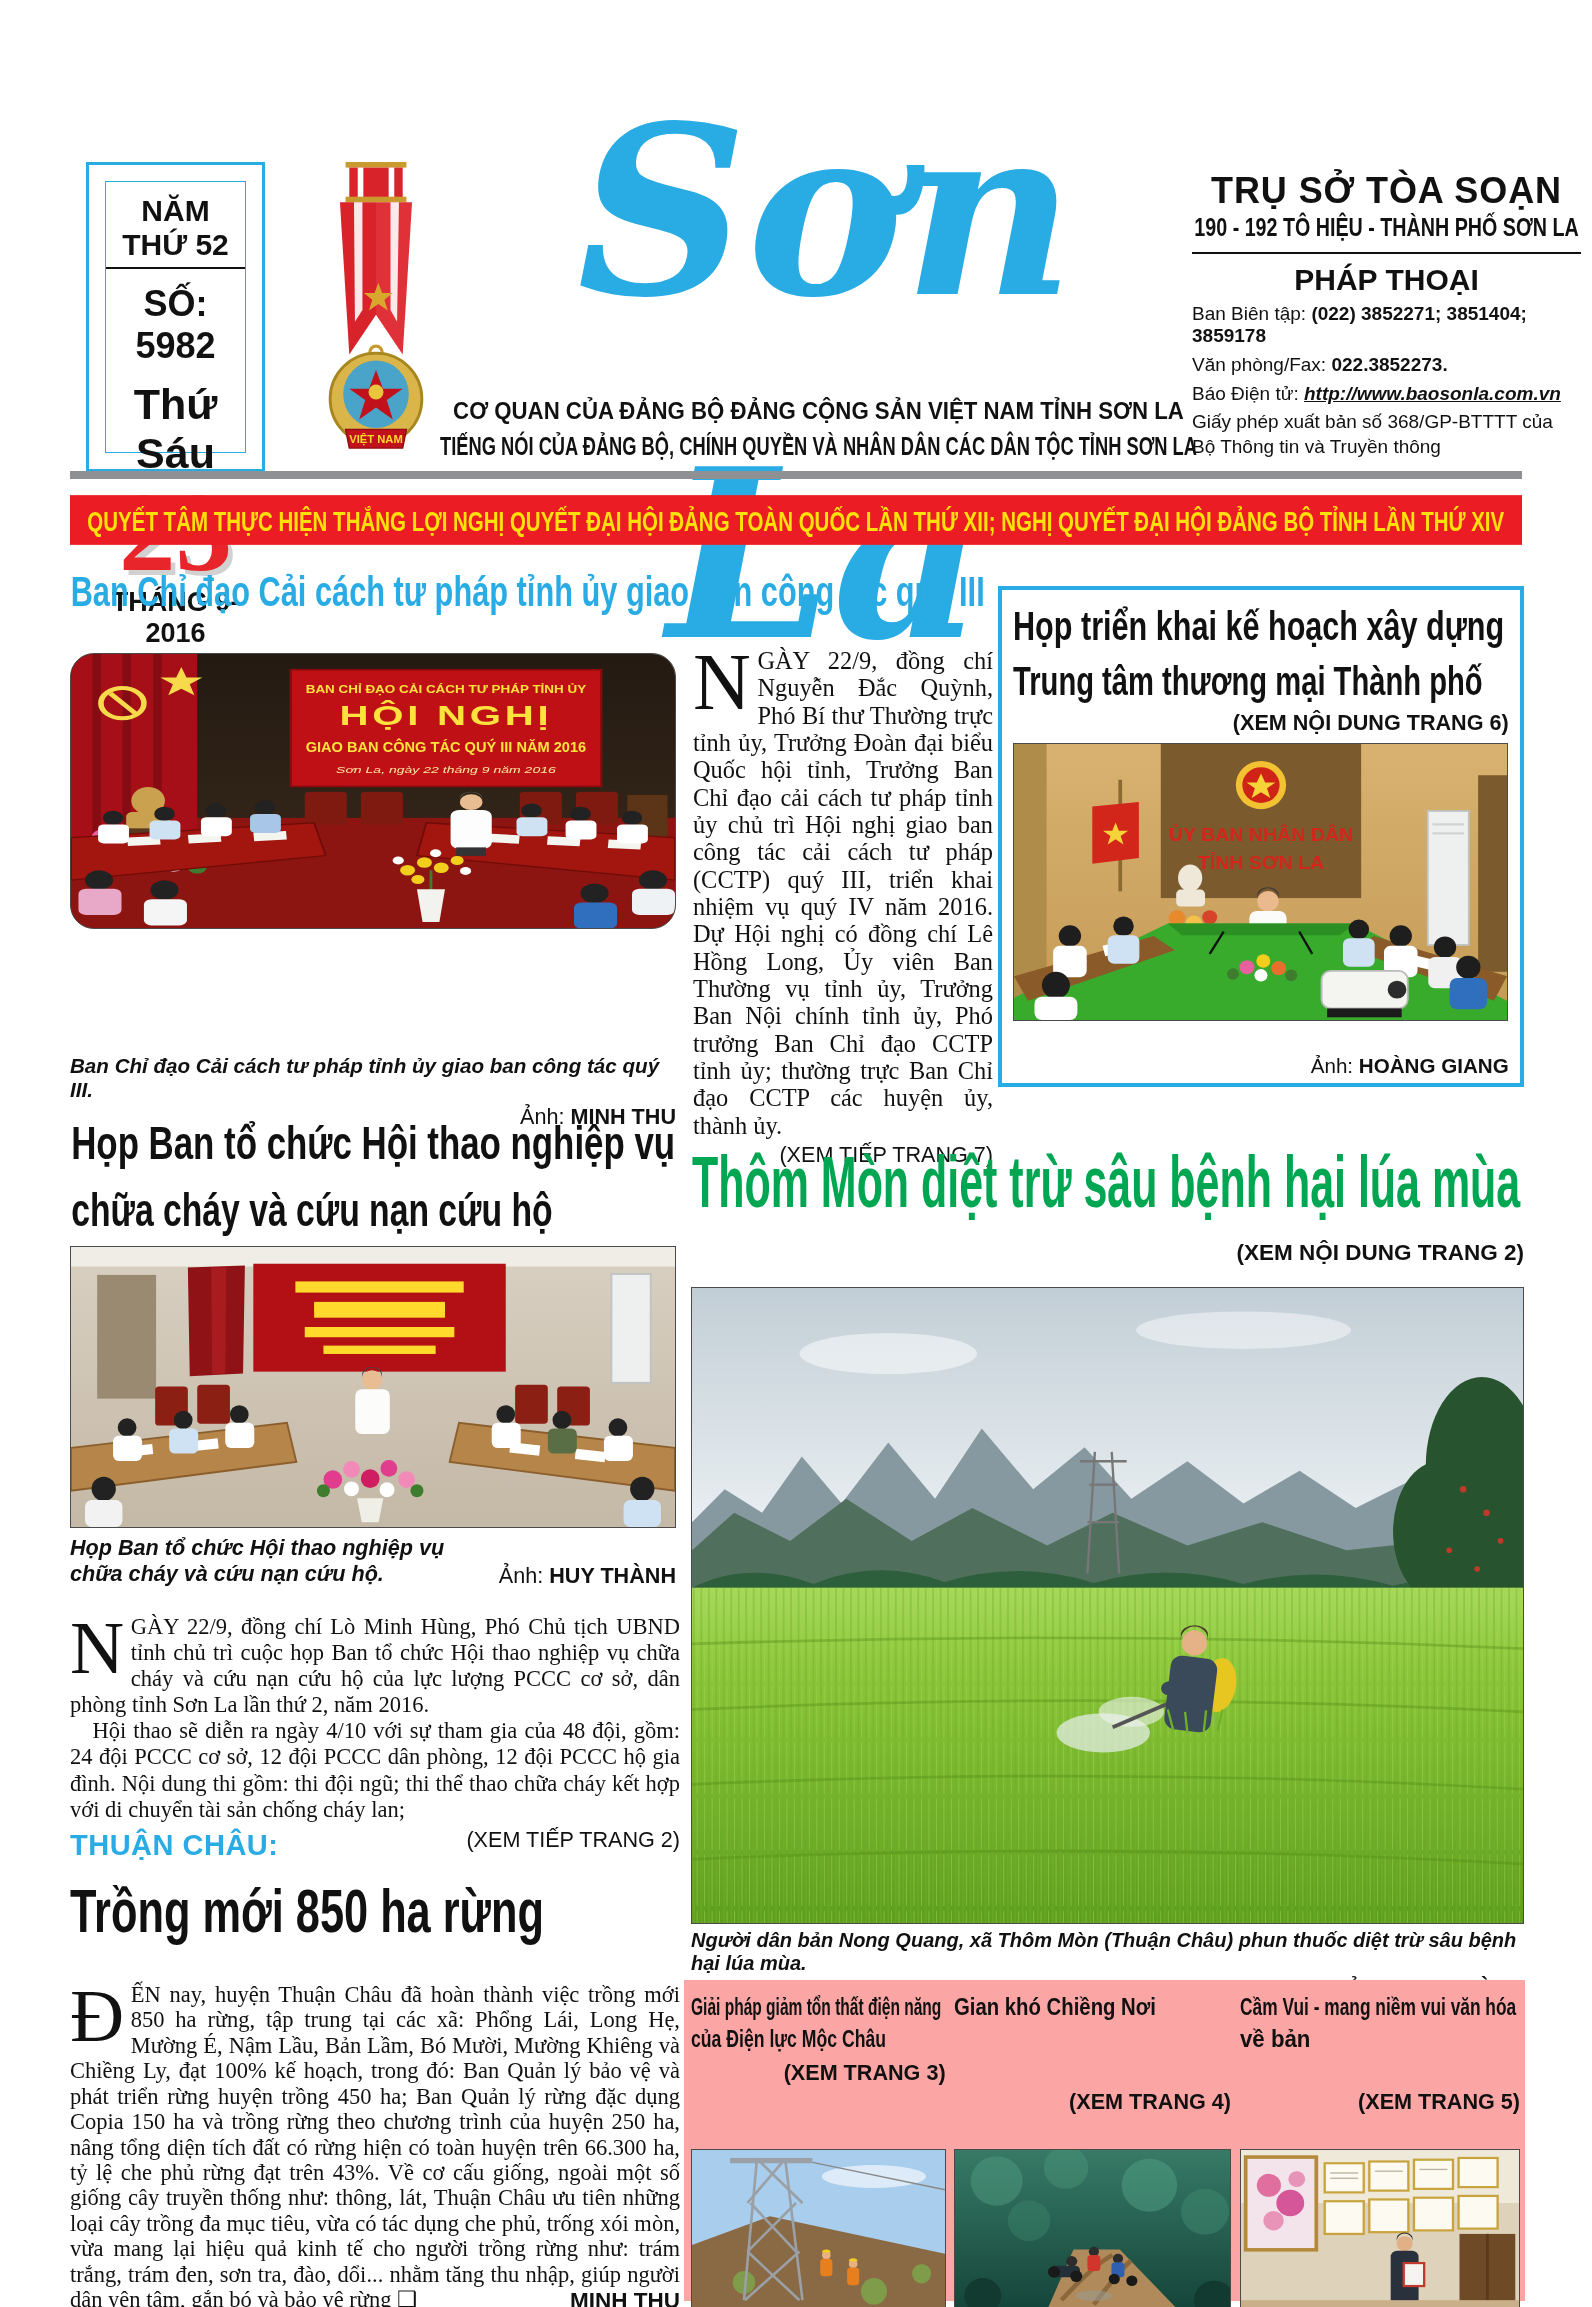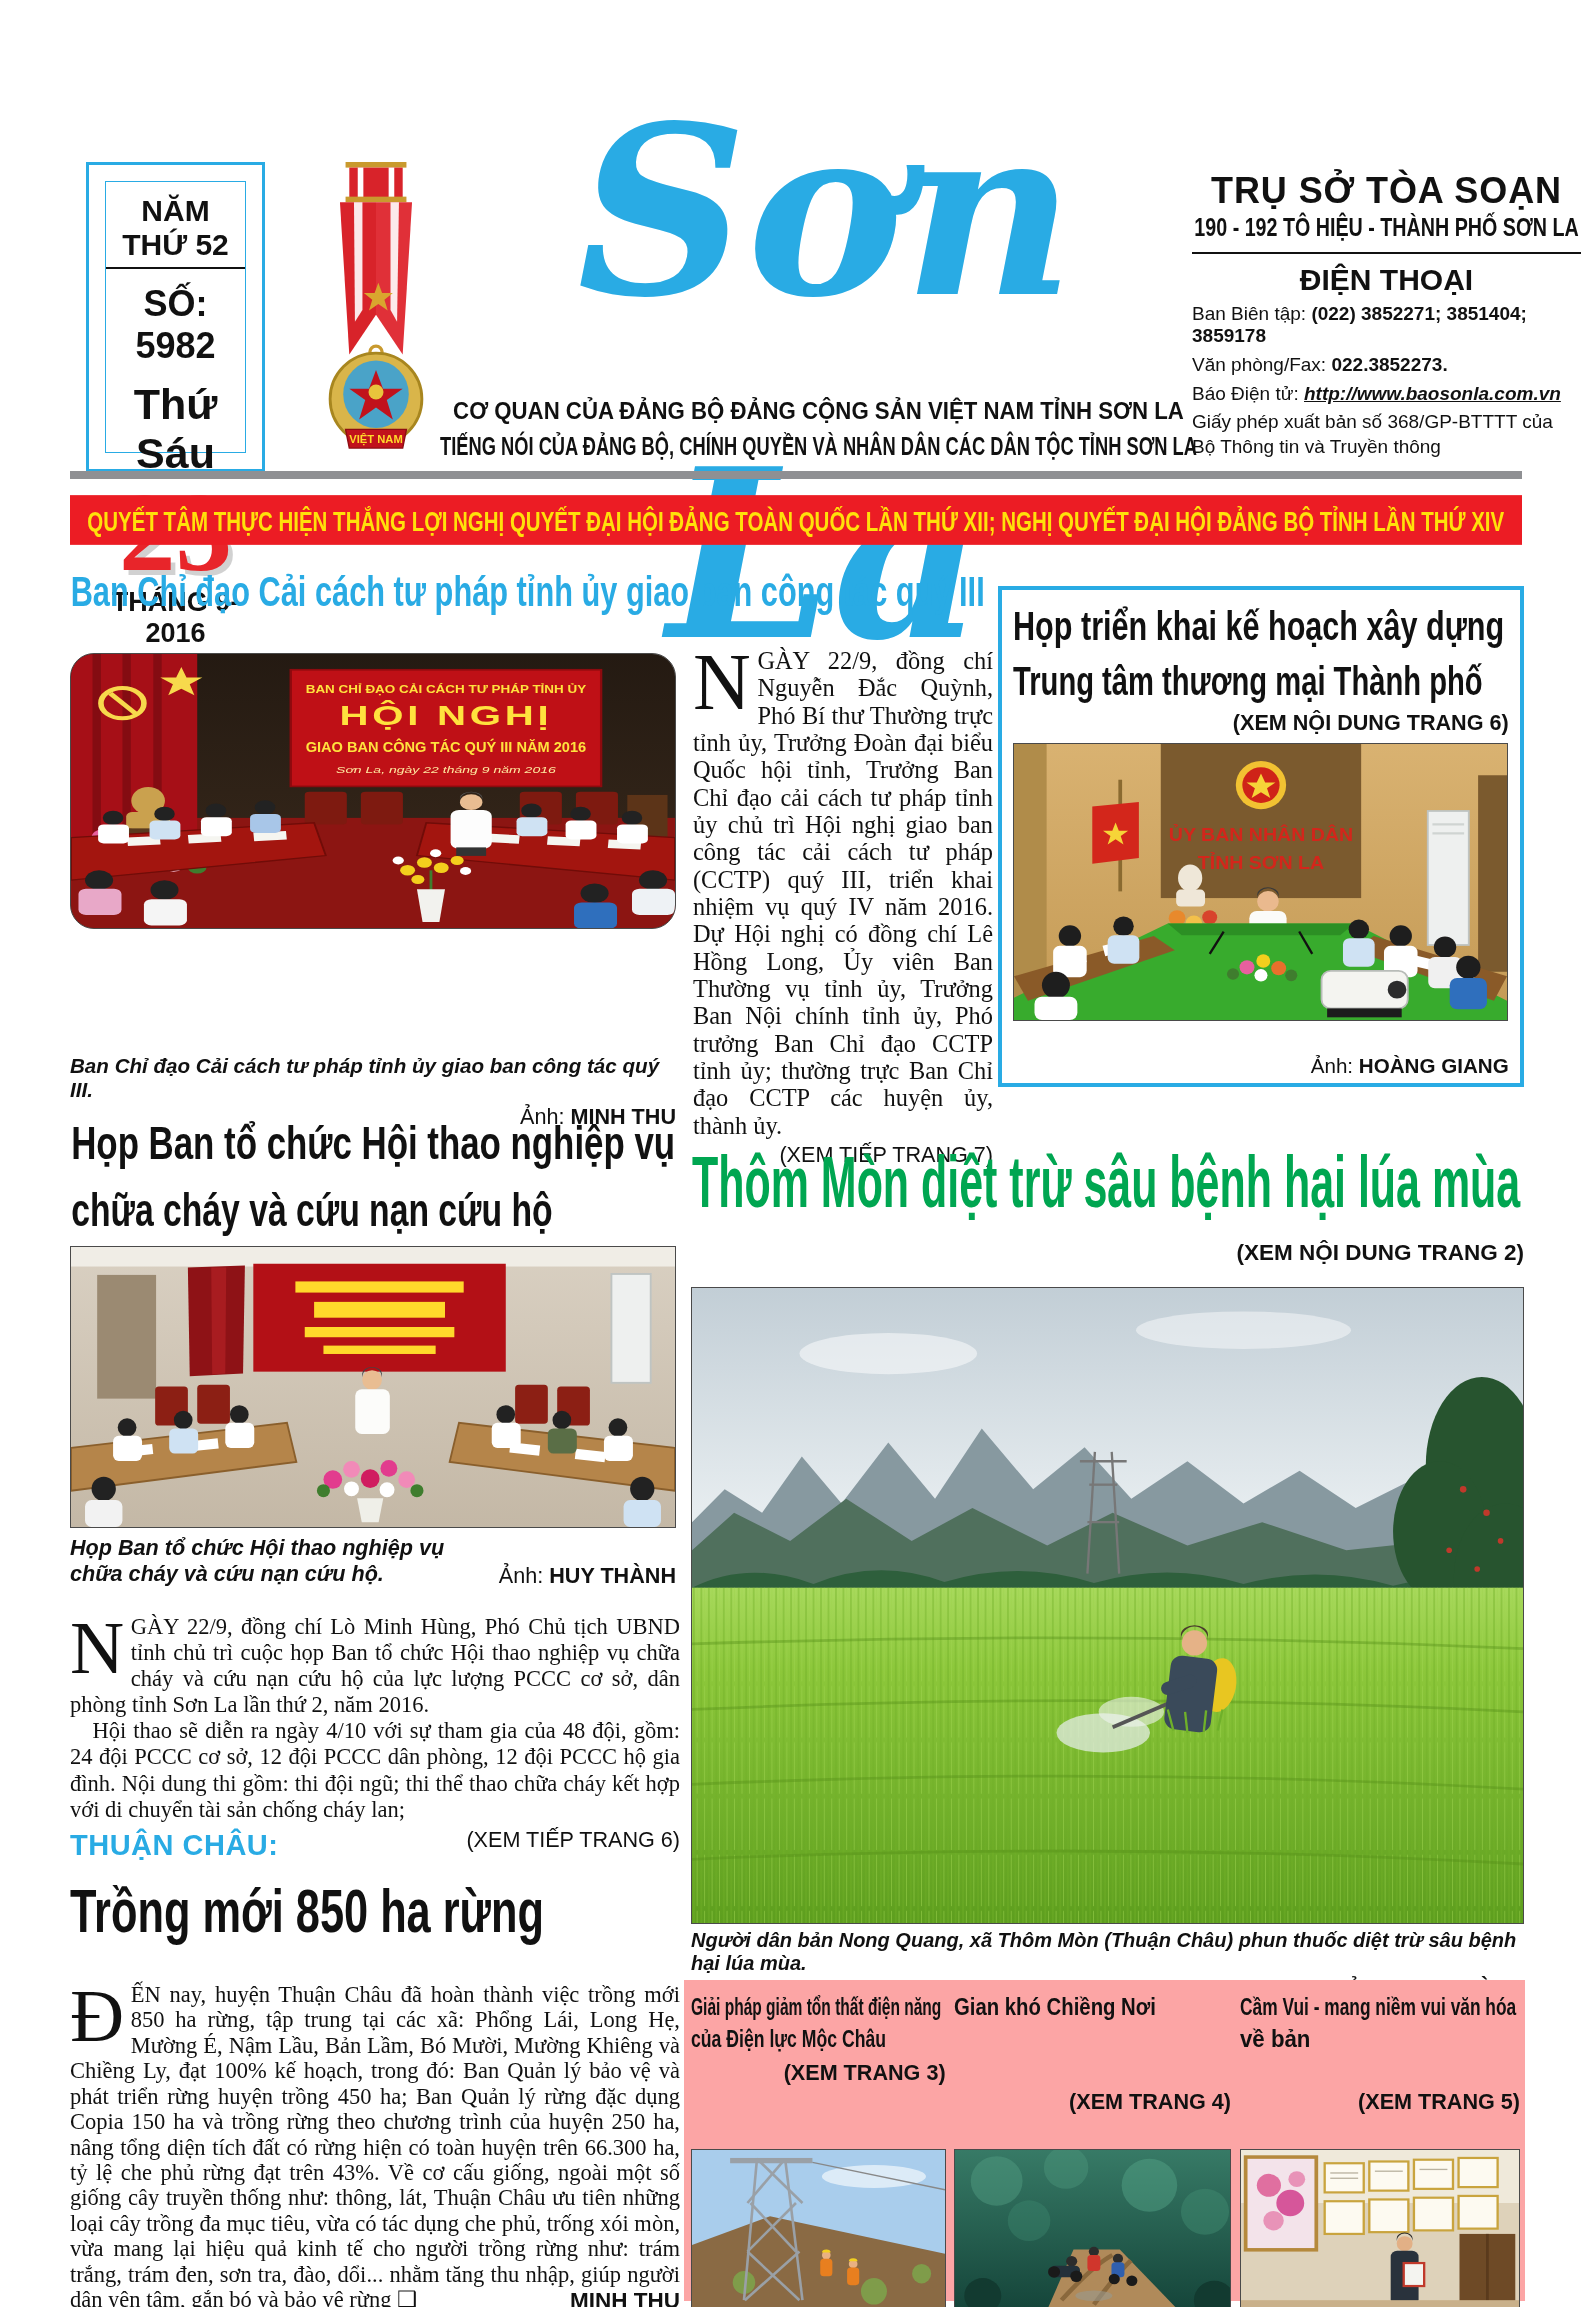--- a/index.html
+++ b/index.html
@@ -82,21 +82,21 @@
   </svg>
 
   <div class="abs" style="left:70px;top:471px;width:1452px;height:8.4px;background:#8f9093;"></div>
 
   <div class="abs office" style="left:1192px;top:170px;">
     <div class="o-title">TRỤ SỞ TÒA SOẠN</div>
     <svg width="389" height="33" viewBox="0 0 830 70">
       <text x="415" y="52" text-anchor="middle" font-size="54" font-weight="bold" fill="#111" font-family="Liberation Serif, serif" textLength="820" lengthAdjust="spacingAndGlyphs">190 - 192  TÔ HIỆU - THÀNH PHỐ SƠN LA</text>
     </svg>
     <div class="o-rule"></div>
-    <div class="o-phone">ĐIỆN THOẠI</div>
+    <div class="o-phone">PHÁP THOẠI</div>
     <div class="o-line">
       <span>Ban Biên tập: </span><b>(022) 3852271; 3851404; 3859178</b>
     </div>
     <div class="o-line">
       <span>Văn phòng/Fax: </span><b>022.3852273.</b>
     </div>
     <div class="o-line">
       <span>Báo Điện tử: </span><span class="o-url">http://www.baosonla.com.vn</span>
     </div>
     <div class="o-line">Giấy phép xuất bản số 368/GP-BTTTT của</div>
@@ -407,21 +407,21 @@
   </div>
 
   <div class="abs cap" style="left:70px;top:1535px;width:606px;font-size:21.6px;">
     <span class="credit" style="float:right;margin-top:28px;font-size:21.6px;"><span>Ảnh: </span><b>HUY THÀNH</b></span>
     <span>Họp Ban tổ chức Hội thao nghiệp vụ chữa cháy và cứu nạn cứu hộ.</span>
   </div>
 
   <div class="abs bodytext" style="left:70px;top:1614px;width:610px;font-size:22.5px;line-height:1.16;">
     <span class="dropcap" style="font-size:75px;">N</span><span>GÀY 22/9, đồng chí Lò Minh Hùng, Phó Chủ tịch UBND tỉnh chủ trì cuộc họp Ban tổ chức Hội thao nghiệp vụ chữa cháy và cứu nạn cứu hộ của lực lượng PCCC cơ sở, dân phòng tỉnh Sơn La lần thứ 2, năm 2016.</span>
     <div style="text-indent:22.5px;">Hội thao sẽ diễn ra ngày 4/10 với sự tham gia của 48 đội, gồm: 24 đội PCCC cơ sở, 12 đội PCCC dân phòng, 12 đội PCCC hộ gia đình. Nội dung thi gồm: thi đội ngũ; thi thể thao chữa cháy kết hợp với di chuyển tài sản chống cháy lan;</div>
-    <div class="cont">(XEM TIẾP TRANG 6)</div>
+    <div class="cont">(XEM TIẾP TRANG 2)</div>
   </div>
 
   <div class="abs kicker" style="left:70px;top:1829px;">THUẬN CHÂU:</div>
 
   <svg class="abs" style="left:70px;top:1866px;" width="610" height="84" viewBox="0 0 1300 178">
     <text x="0" y="140" font-size="132" font-weight="bold" fill="#111" textLength="1010" lengthAdjust="spacingAndGlyphs">Trồng mới 850 ha rừng</text>
   </svg>
 
   <div class="abs bodytext" style="left:70px;top:1982px;width:610px;font-size:22.5px;line-height:1.13;">
     <span class="dropcap" style="font-size:75px;">Đ</span><span>ẾN nay, huyện Thuận Châu đã hoàn thành việc trồng mới 850 ha rừng, tập trung tại các xã: Phổng Lái, Long Hẹ, Mường É, Nậm Lầu, Bản Lầm, Bó Mười, Mường Khiêng và Chiềng Ly, đạt 100% kế hoạch, trong đó: Ban Quản lý bảo vệ và phát triển rừng huyện trồng 450 ha; Ban Quản lý rừng đặc dụng Copia 150 ha và trồng rừng theo chương trình của huyện 250 ha, nâng tổng diện tích đất có rừng hiện có toàn huyện trên 66.300 ha, tỷ lệ che phủ rừng đạt trên 43%. Về cơ cấu giống, ngoài một số giống cây truyền thống như: thông, lát, Thuận Châu ưu tiên những loại cây trồng đa mục tiêu, vừa có tác dụng che phủ, trống xói mòn, vừa mang lại hiệu quả kinh tế cho người trồng rừng như: trám trắng, trám đen, sơn tra, đào, dổi... nhằm tăng thu nhập, giúp người dân yên tâm, gắn bó và bảo vệ rừng ❑</span>

